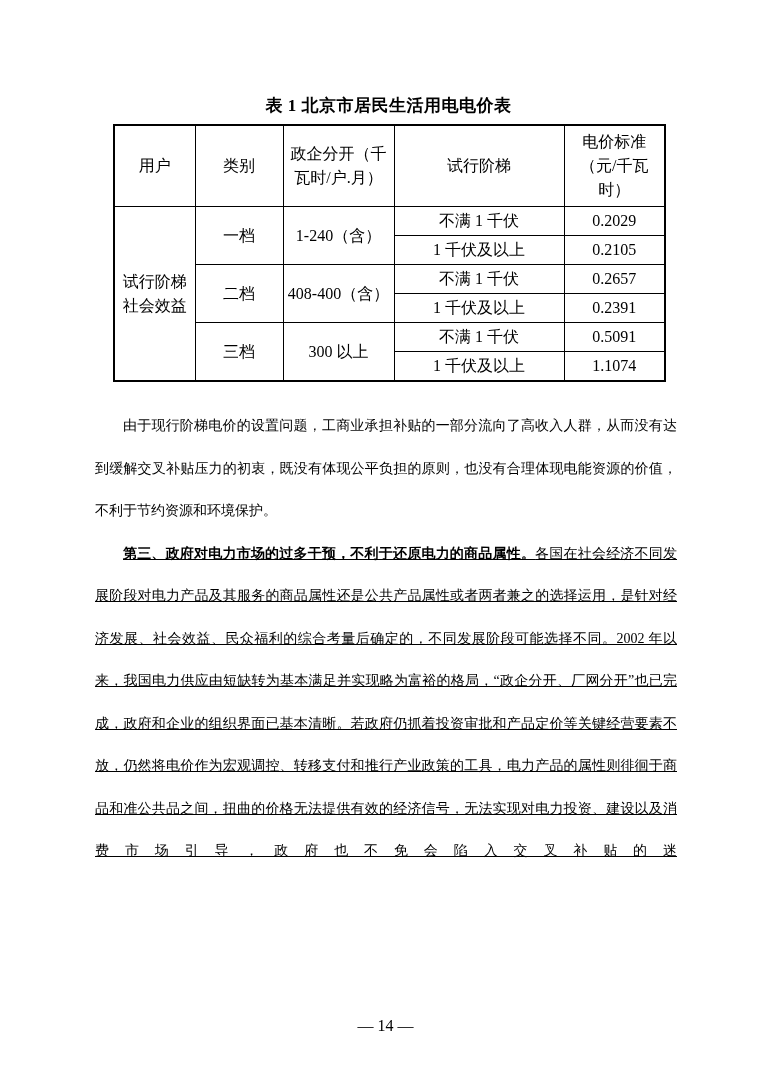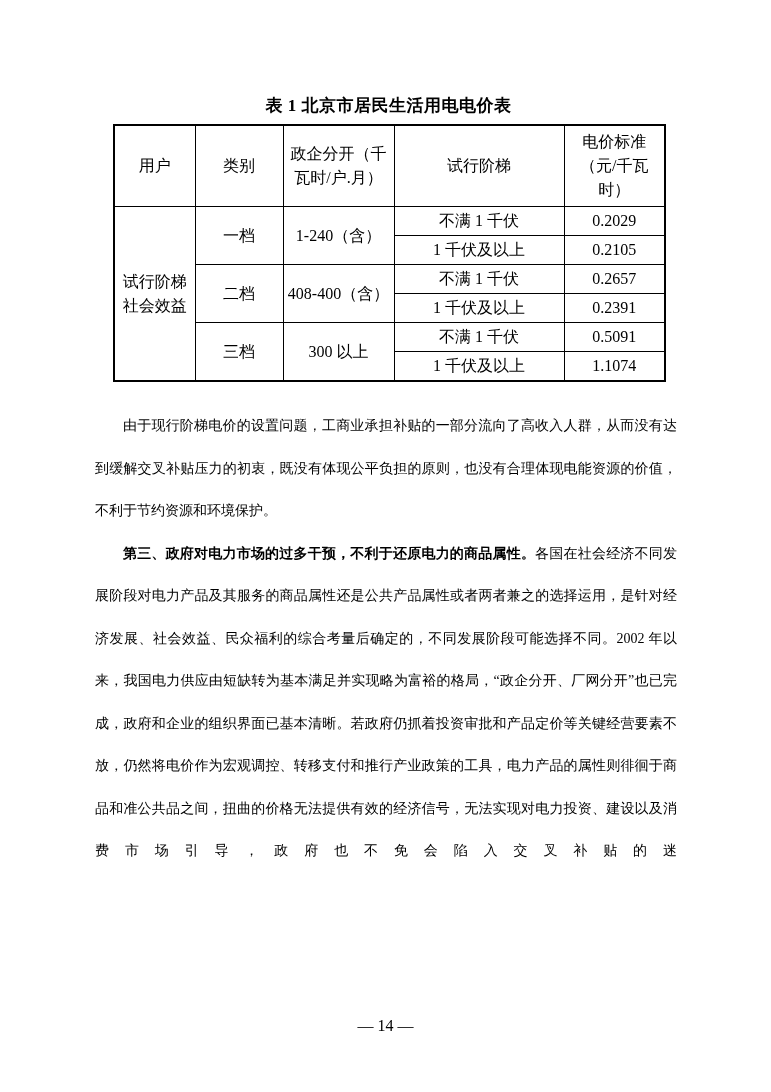--- a/index.html
+++ b/index.html
@@ -67,20 +67,21 @@
     line-height: 42.5px;
     text-align: justify;
     margin-top: 24px;
   }
   .body-text p {
     margin: 0;
     text-indent: 2em;
   }
   .body-text p.flush-last {
     text-align-last: justify;
+    text-decoration: underline;
   }
   .bold-run { font-weight: 700; }
 
   
   .page-number {
     position: absolute;
     left: 0;
     top: 1015px;
     width: 100%;
     text-align: center;

